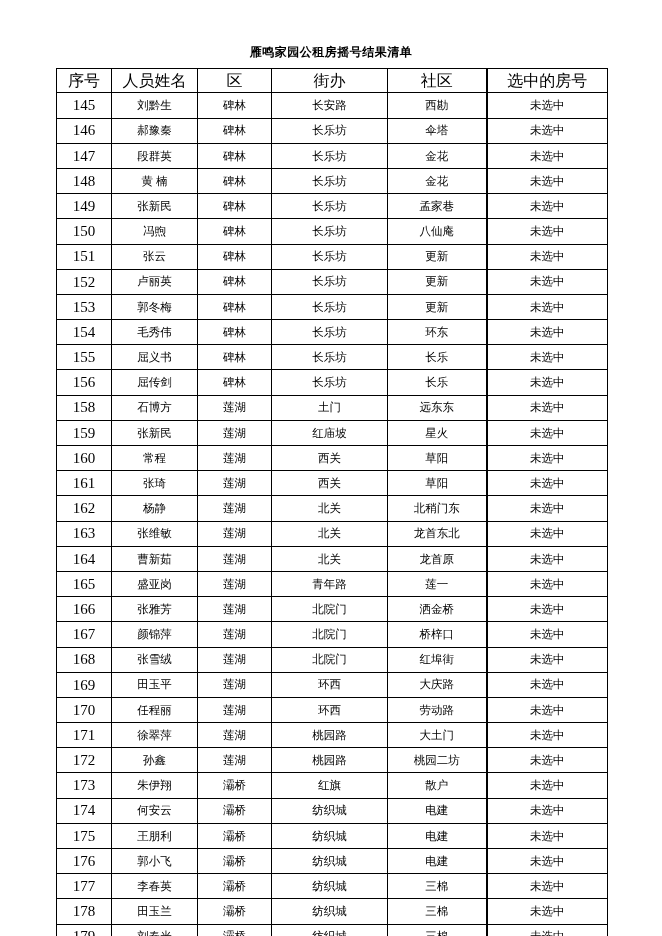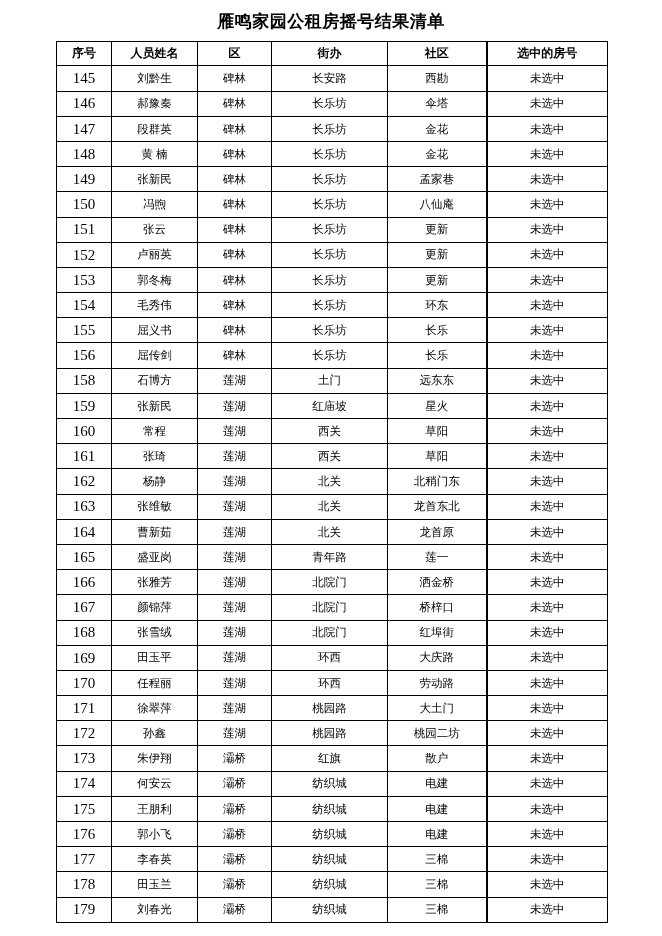--- a/index.html
+++ b/index.html
@@ -16,27 +16,28 @@
   }
   .page {
     position: relative;
     width: 662px;
     height: 936px;
     box-sizing: border-box;
   }
   .doc-title {
     text-align: center;
     font-family: "Liberation Serif", "DejaVu Serif", serif;
-    font-size: 17px;
+    font-size: 12px;
     font-weight: bold;
     letter-spacing: 0.5px;
     padding-top: 12px;
     padding-bottom: 9px;
     line-height: 1.2;
     color: #000;
+    margin-top: 33px;
   }
   .table-wrap {
     padding: 0 55px 0 56px;
     box-sizing: border-box;
   }
   table.result-table {
     border-collapse: collapse;
     width: 551px;
     table-layout: fixed;
     font-size: 11.5px;
@@ -46,22 +47,22 @@
     border: 1px solid #000000;
     text-align: center;
     vertical-align: middle;
     height: 24.2px;
     padding: 0 2px;
     line-height: 1.1;
     white-space: nowrap;
     overflow: hidden;
   }
   table.result-table thead th {
-    font-weight: bold;
-    font-size: 12px;
+    font-weight: normal;
+    font-size: 16px;
     height: 23px;
     border-bottom: 1.5px solid #000;
   }
   
   table.result-table th.col-house,
   table.result-table td.col-house {
     border-left: 2px solid #000000;
   }
   table.result-table th.col-idx,
   table.result-table td.col-idx {

